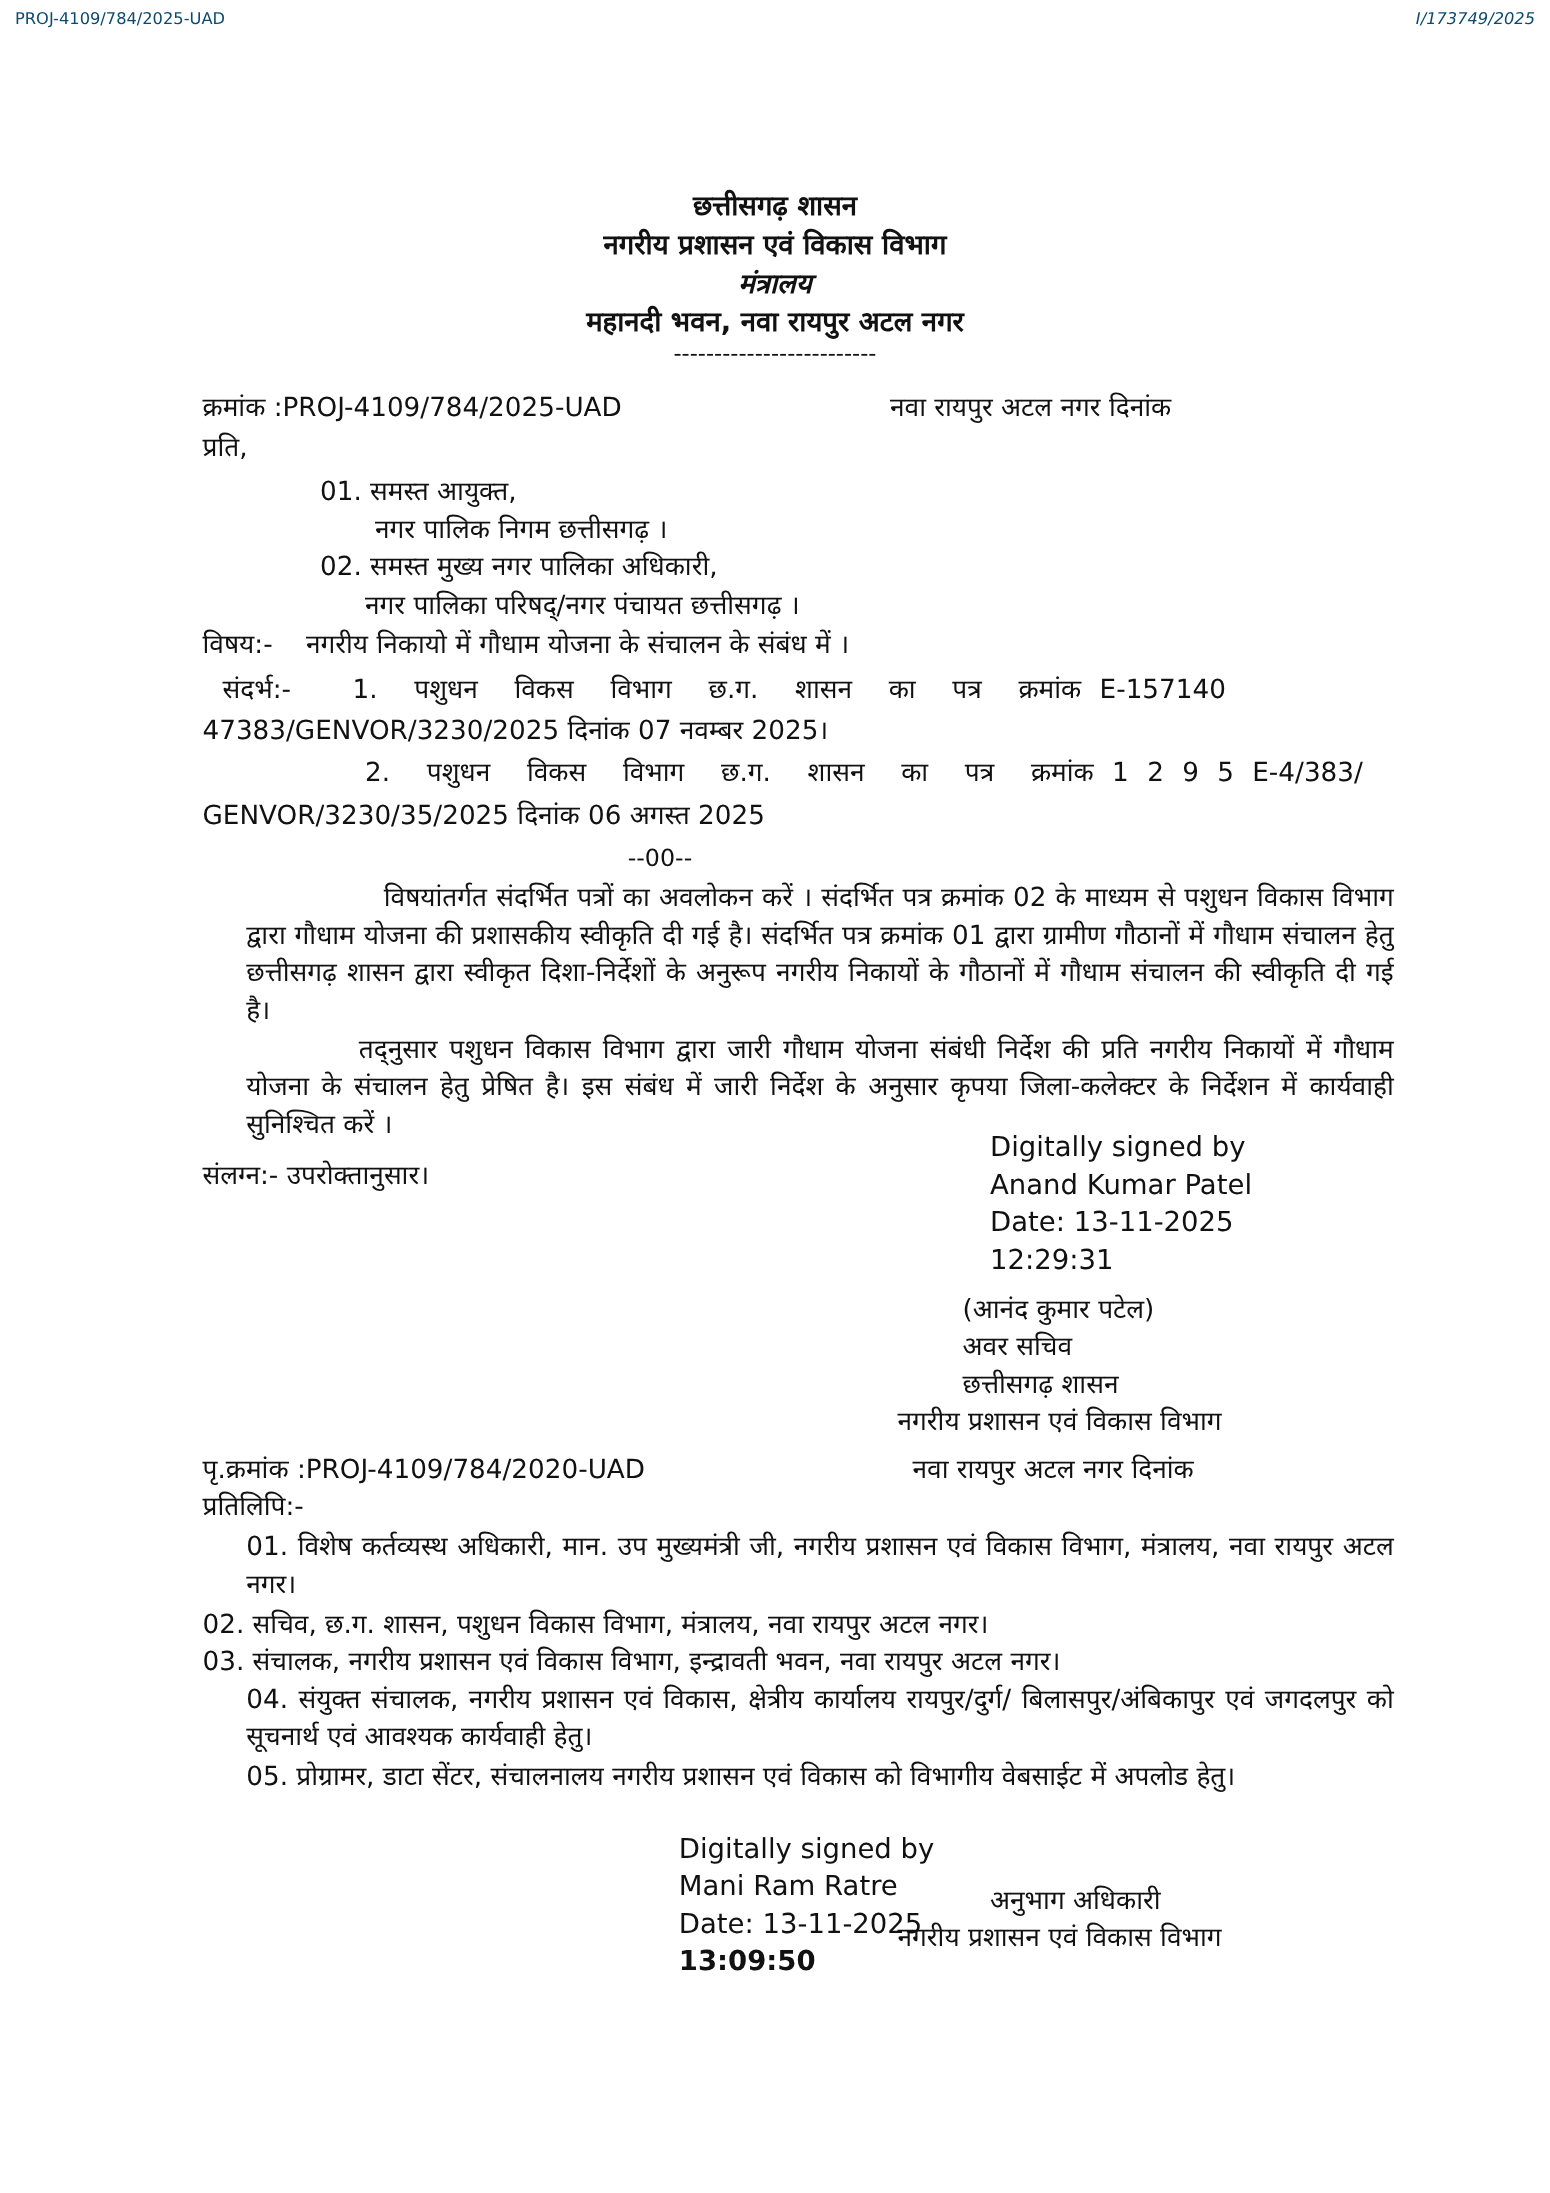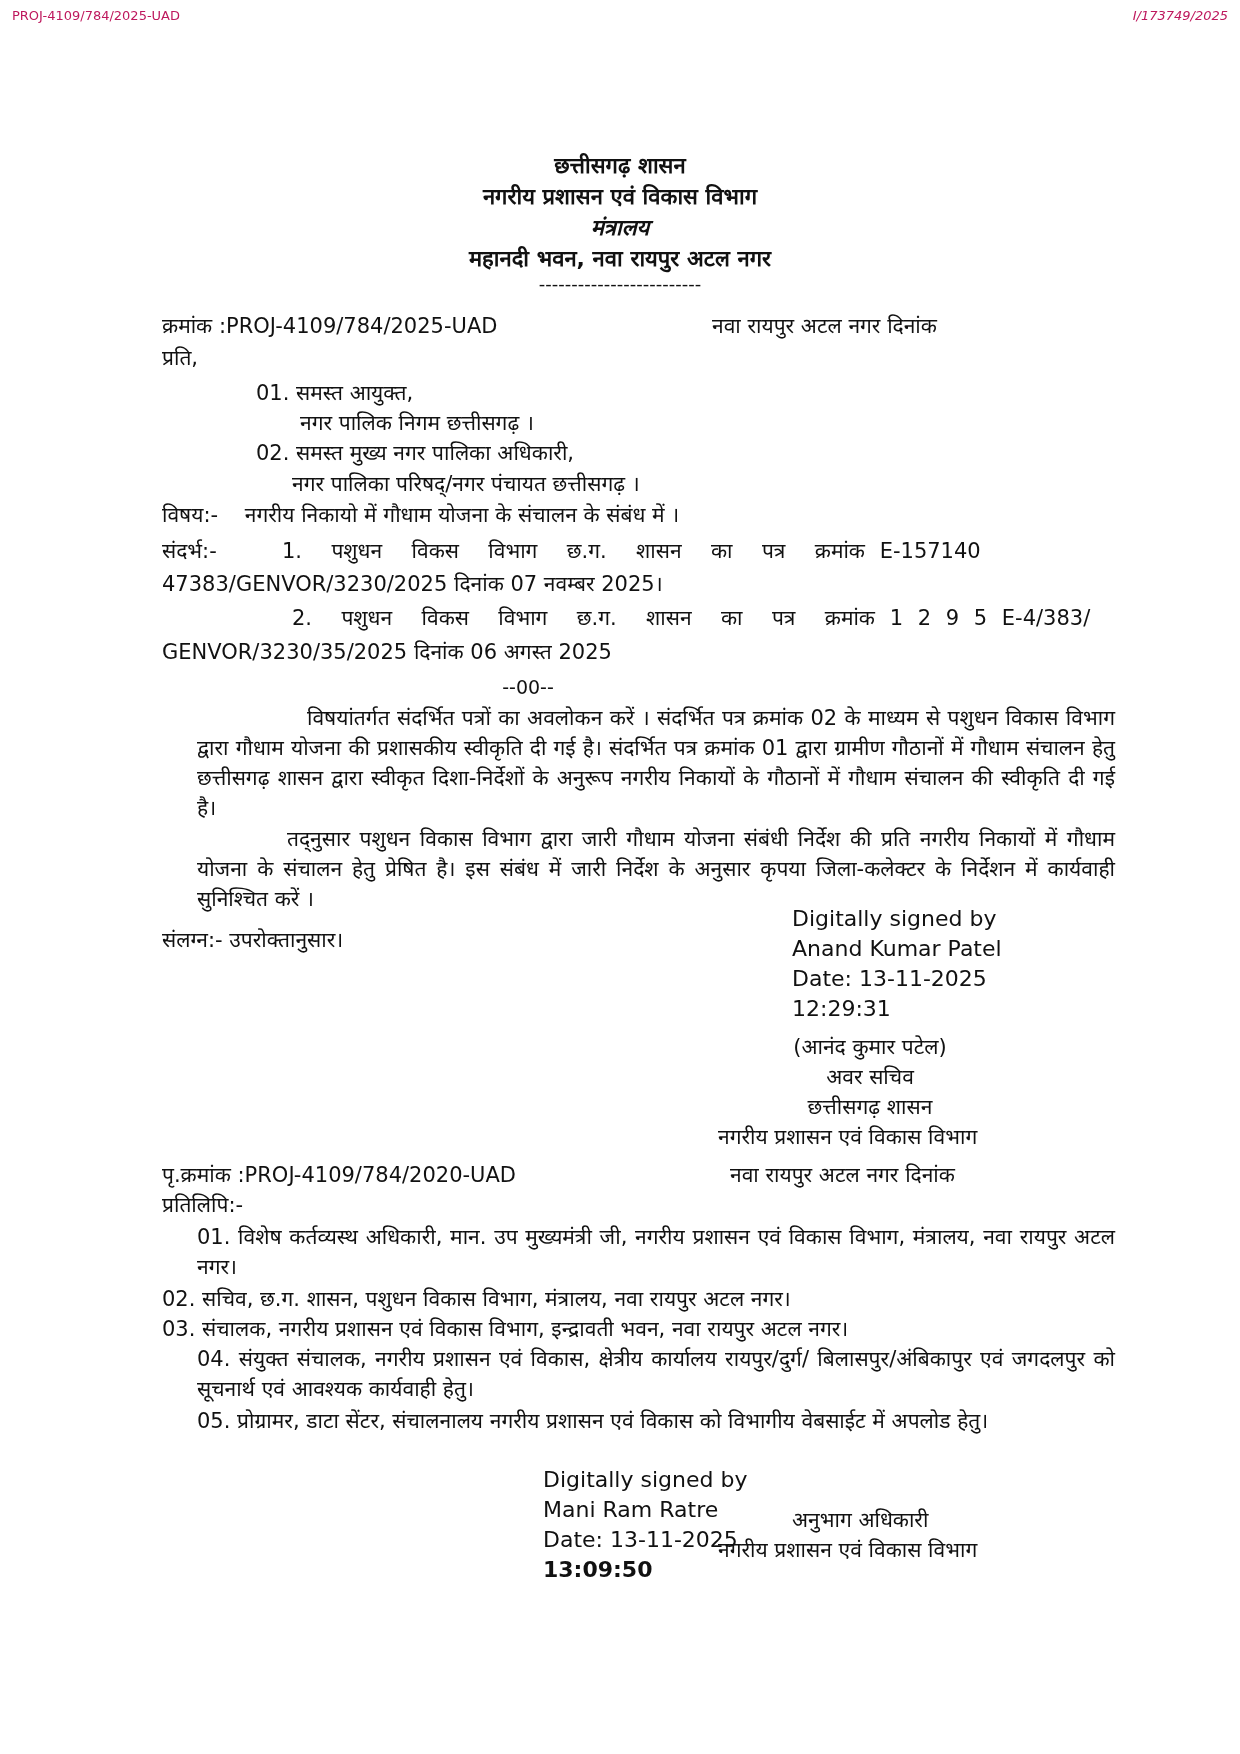--- a/index.html
+++ b/index.html
@@ -1,24 +1,24 @@
 <!DOCTYPE html>
 <html><head>
   <meta charset="utf-8">
   <style>
     html, body { margin: 0; padding: 0; background: #ffffff; }
     body { width: 1240px; height: 1754px; position: relative; overflow: hidden;
            font-family: "DejaVu Sans", sans-serif; color: #111; }
     .abs { position: absolute; white-space: nowrap; }
-    .hdr-small { font-size: 13px; color: #be185d; top: 8px; }
+    .hdr-small { font-size: 13px; color: #0c4a6e; top: 8px; }
     .deva { font-family: "DejaVu Sans", sans-serif; font-size: 21px; line-height: 30px; }
     .title { font-weight: bold; font-size: 22px; text-align: center; left: 0; width: 1240px; line-height: 31px; }
     .just { position: absolute; left: 162px; width: 918px; text-align: justify; text-align-last: left; white-space: normal; margin-left: 35px; }
     .sig { font-family: "DejaVu Sans", sans-serif; font-size: 22px; line-height: 30px; }
-    .center { text-align: center; }
+    .center { }
   </style>
 </head>
 <body>
 
 <div class="abs hdr-small" style="left:12px;">PROJ-4109/784/2025-UAD</div>
 <div class="abs hdr-small" style="right:12px;font-style:italic;">I/173749/2025</div>
 
 <div>
   <div class="abs title" style="top:150px;">छत्तीसगढ़ शासन</div>
   <div class="abs title" style="top:181px;">नगरीय प्रशासन एवं विकास विभाग</div>
@@ -31,21 +31,21 @@
 <div class="abs deva" style="left:712px; top:311px;">नवा रायपुर अटल नगर दिनांक</div>
 <div class="abs deva" style="left:162px; top:343px;">प्रति,</div>
 
 <div class="abs deva" style="left:256px; top:378px;">01. समस्त आयुक्त,</div>
 <div class="abs deva" style="left:300px; top:408px;">नगर पालिक निगम छत्तीसगढ़ ।</div>
 <div class="abs deva" style="left:256px; top:438px;">02. समस्त मुख्य नगर पालिका अधिकारी,</div>
 <div class="abs deva" style="left:292px; top:469px;">नगर पालिका परिषद्/नगर पंचायत छत्तीसगढ़ ।</div>
 
 <div class="abs deva" style="left:162px; top:500px; white-space:pre;">विषय:-    नगरीय निकायो में गौधाम योजना के संचालन के संबंध में ।</div>
 
-<div class="abs deva" style="left:162px; top:536px;">संदर्भ:-</div>
+<div class="abs deva" style="left:178px; top:536px;">संदर्भ:-</div>
 <div class="abs deva" style="left:282px; top:536px; width:798px; white-space:pre; word-spacing:8px;">1.  पशुधन  विकस  विभाग  छ.ग.  शासन  का  पत्र  क्रमांक E-157140</div>
 <div class="abs deva" style="left:162px; top:569px;">47383/GENVOR/3230/2025 दिनांक 07 नवम्बर 2025।</div>
 <div class="abs deva" style="left:292px; top:603px; white-space:pre; word-spacing:8px;">2.  पशुधन  विकस  विभाग  छ.ग.  शासन  का  पत्र  क्रमांक 1 2 9 5 E-4/383/</div>
 <div class="abs deva" style="left:162px; top:637px;">GENVOR/3230/35/2025 दिनांक 06 अगस्त 2025</div>
 
 <div class="abs deva" style="left:0; width:1056px; text-align:center; top:672px; font-size:19px;">--00--</div>
 
 <div class="just deva" style="top:703px; text-indent:110px;">विषयांतर्गत संदर्भित पत्रों का अवलोकन करें । संदर्भित पत्र क्रमांक 02 के माध्यम से पशुधन विकास विभाग द्वारा गौधाम योजना की प्रशासकीय स्वीकृति दी गई है। संदर्भित पत्र क्रमांक 01 द्वारा ग्रामीण गौठानों में गौधाम संचालन हेतु छत्तीसगढ़ शासन द्वारा स्वीकृत दिशा-निर्देशों के अनुरूप नगरीय निकायों के गौठानों में गौधाम संचालन की स्वीकृति दी गई है।</div>
 <div class="just deva" style="top:824px; text-indent:90px; width:918px;">तद्नुसार पशुधन विकास विभाग द्वारा जारी गौधाम योजना संबंधी निर्देश की प्रति नगरीय निकायों में गौधाम योजना के संचालन हेतु प्रेषित है। इस संबंध में जारी निर्देश के अनुसार कृपया जिला-कलेक्टर के निर्देशन में कार्यवाही सुनिश्चित करें ।</div>
 

